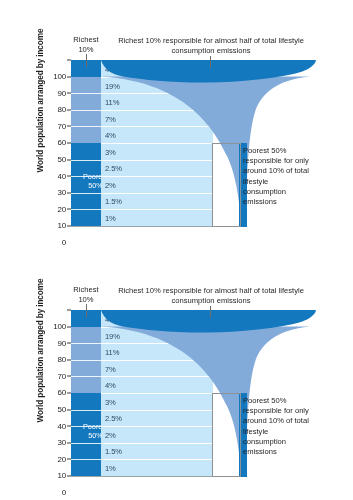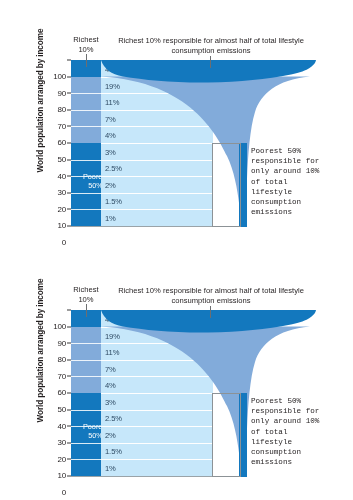--- a/index.html
+++ b/index.html
@@ -183,27 +183,26 @@
     left: 212px;
     top: 143px;
     width: 29px;
     height: 84px;
     border: 1px solid #8c9296;
     border-left: 1px solid #8c9296;
     background: transparent;
   }
   .callout-poorest {
     position: absolute;
-    left: 251px;
+    left: 243px;
     top: 146px;
     width: 70px;
     font-size: 7.6px;
     line-height: 10.2px;
     color: #231f20;
-    font-family: Liberation Mono, monospace;
   }
 </style>
 </head>
 <body>
 
 <div class="page">
 
   <div class="chart-block first">
     <div class="chart-inner">
 

